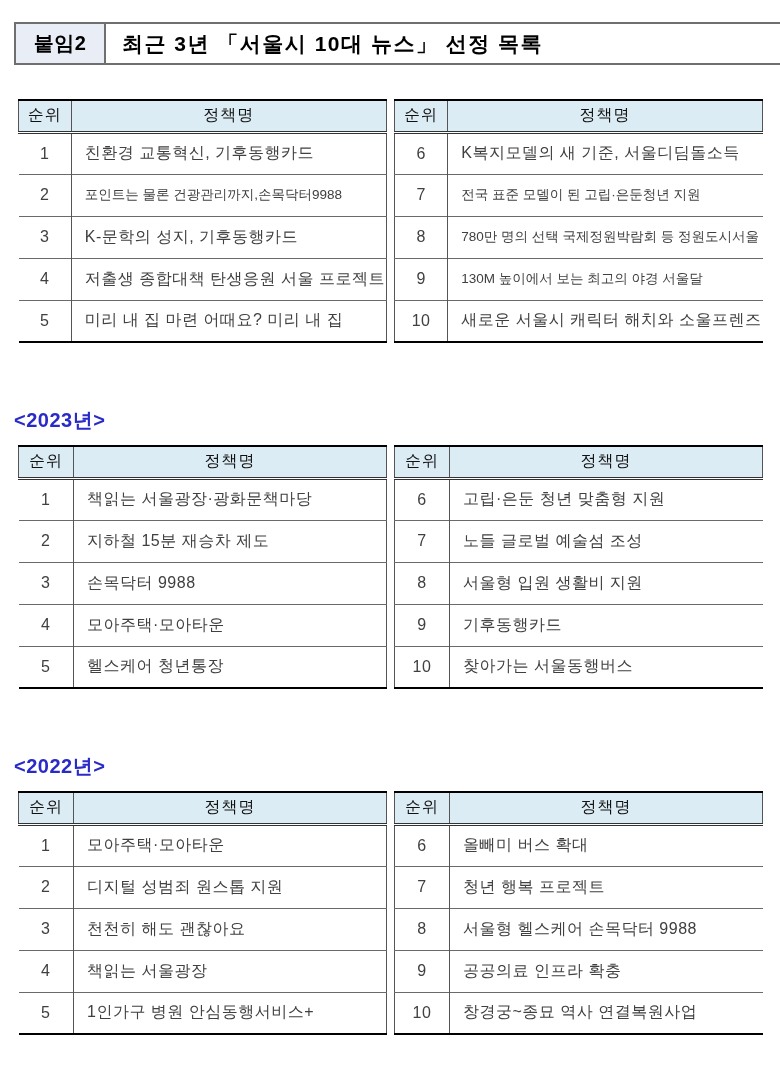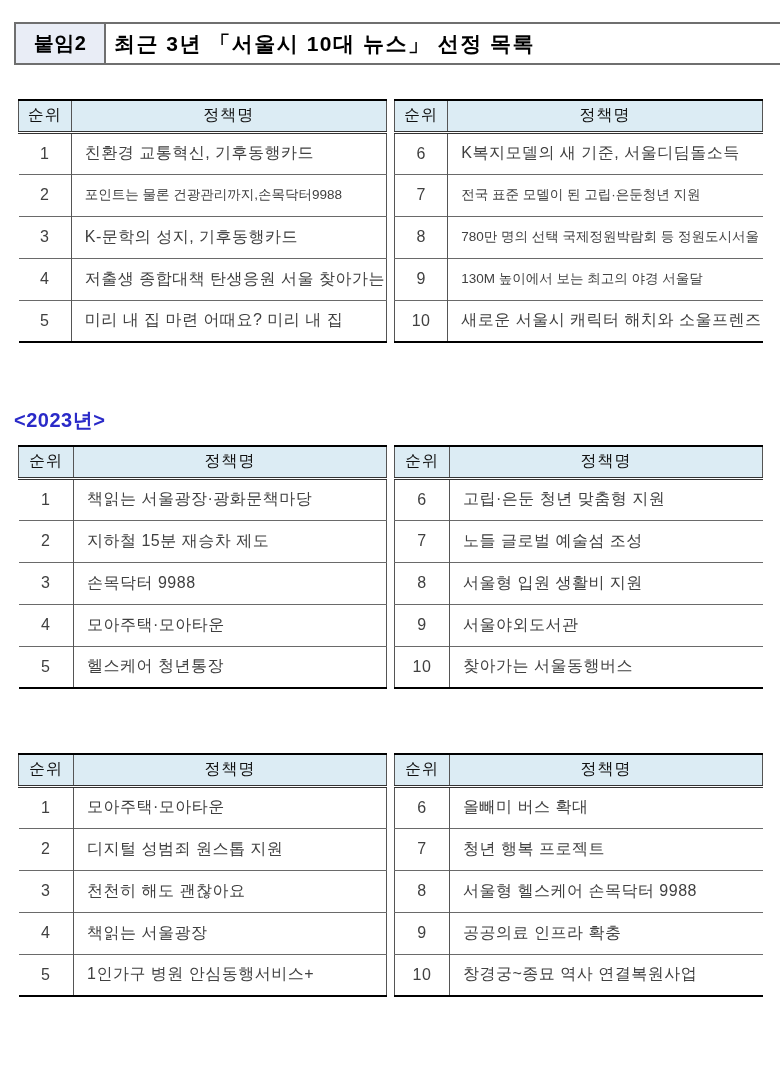--- a/index.html
+++ b/index.html
@@ -32,21 +32,21 @@
   .tag-box{
     width:90px;
     background:var(--tag-bg);
     border-right:2px solid #6f6f6f;
     display:flex;align-items:center;justify-content:center;
     font-size:20px;font-weight:bold;color:#000;
     letter-spacing:0.5px;
   }
   .doc-title{
     display:flex;align-items:center;
-    padding-left:8px;
+    padding-left:16px;
     font-size:21px;font-weight:bold;color:#000;
     letter-spacing:1.5px;
   }
   
   #sections{padding:0 17px 0 18px;}
   .year-section{margin-top:34px;}
   .year-section + .year-section{margin-top:64px;}
   .year-label{
     margin:0 0 11px -4px;
     font-size:20px;
@@ -115,21 +115,21 @@
               <tr>
                 <td class="rank-cell">2</td>
                 <td class="policy-cell tight">포인트는 물론 건광관리까지,손목닥터9988</td>
               </tr>
               <tr>
                 <td class="rank-cell">3</td>
                 <td class="policy-cell">K-문학의 성지, 기후동행카드</td>
               </tr>
               <tr>
                 <td class="rank-cell">4</td>
-                <td class="policy-cell">저출생 종합대책 탄생응원 서울 찾아가는</td>
+                <td class="policy-cell">저출생 종합대책 탄생응원 서울 프로젝트</td>
               </tr>
               <tr>
                 <td class="rank-cell">5</td>
                 <td class="policy-cell">미리 내 집 마련 어때요? 미리 내 집</td>
               </tr>
             </tbody>
       </table>
       <table class="half-right">
         <thead>
           <tr>
@@ -211,32 +211,33 @@
               <tr>
                 <td class="rank-cell">7</td>
                 <td class="policy-cell">노들 글로벌 예술섬 조성</td>
               </tr>
               <tr>
                 <td class="rank-cell">8</td>
                 <td class="policy-cell">서울형 입원 생활비 지원</td>
               </tr>
               <tr>
                 <td class="rank-cell">9</td>
-                <td class="policy-cell">서울야외도서관</td>
+                <td class="policy-cell">기후동행카드</td>
               </tr>
               <tr>
                 <td class="rank-cell">10</td>
                 <td class="policy-cell">찾아가는 서울동행버스</td>
               </tr>
             </tbody>
       </table>
     </div>
   </section>
 
   <section class="year-section">
+    <h2 class="year-label">&lt;2022년&gt;</h2>
     <div class="tables">
       <table class="half-left">
         <thead>
           <tr>
             <th class="rank-col">순위</th>
             <th class="policy-col">정책명</th>
           </tr>
         </thead>
         <tbody>
               <tr>

